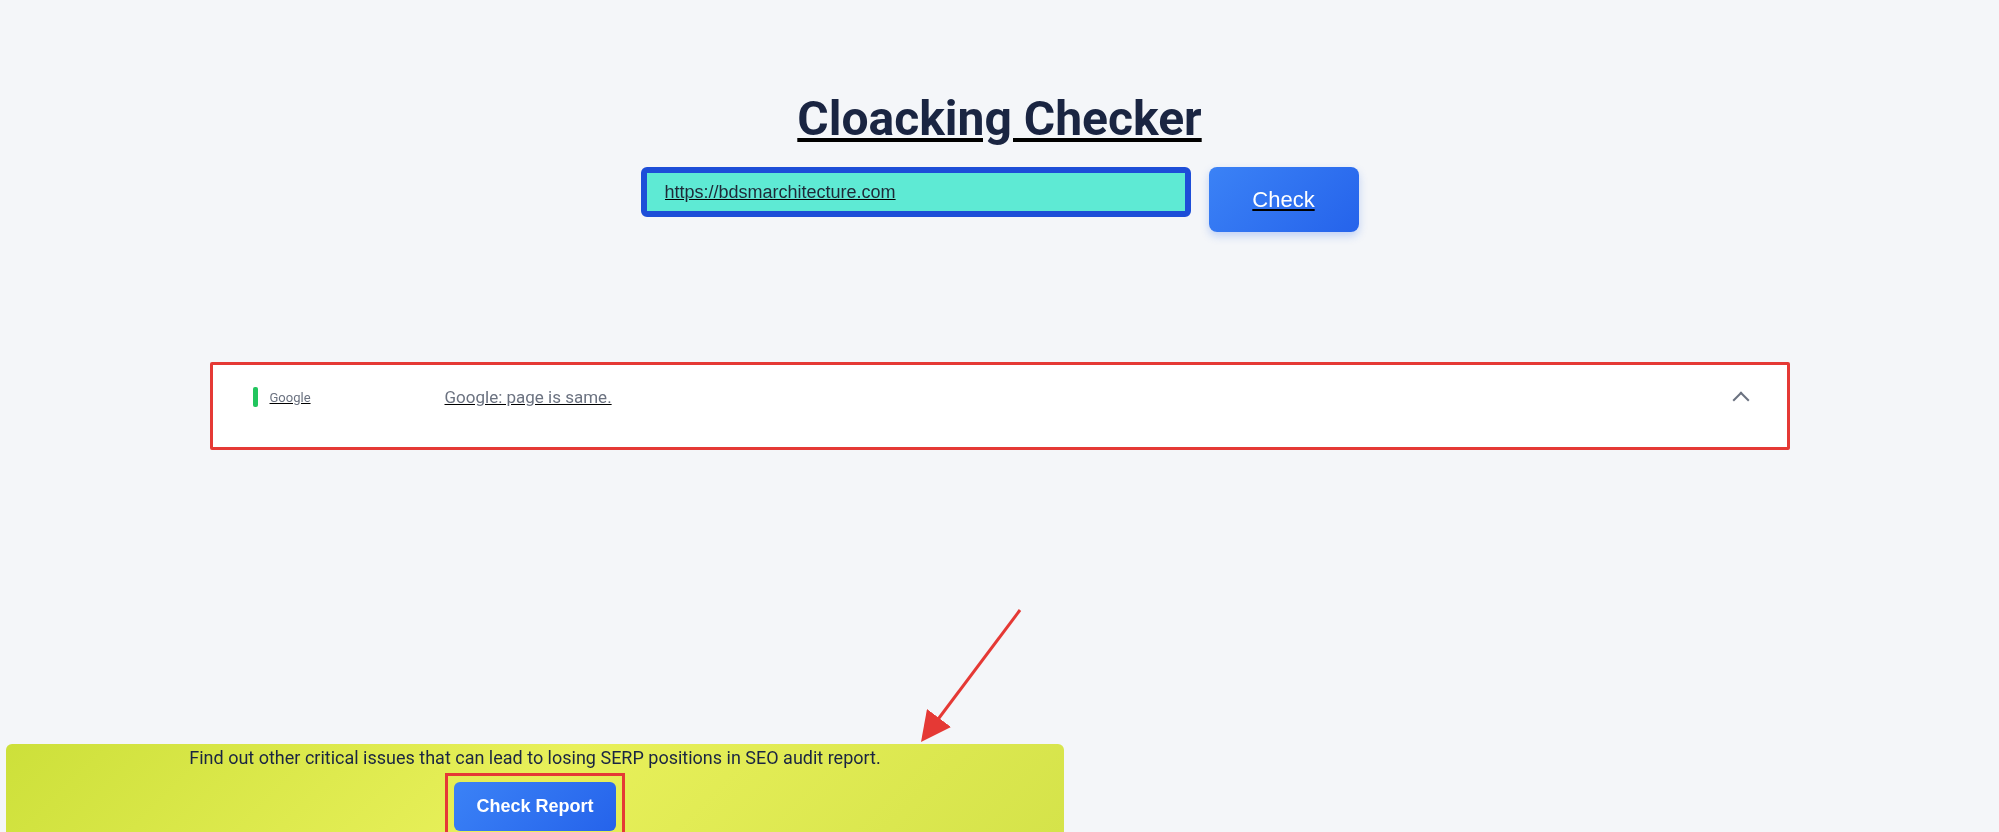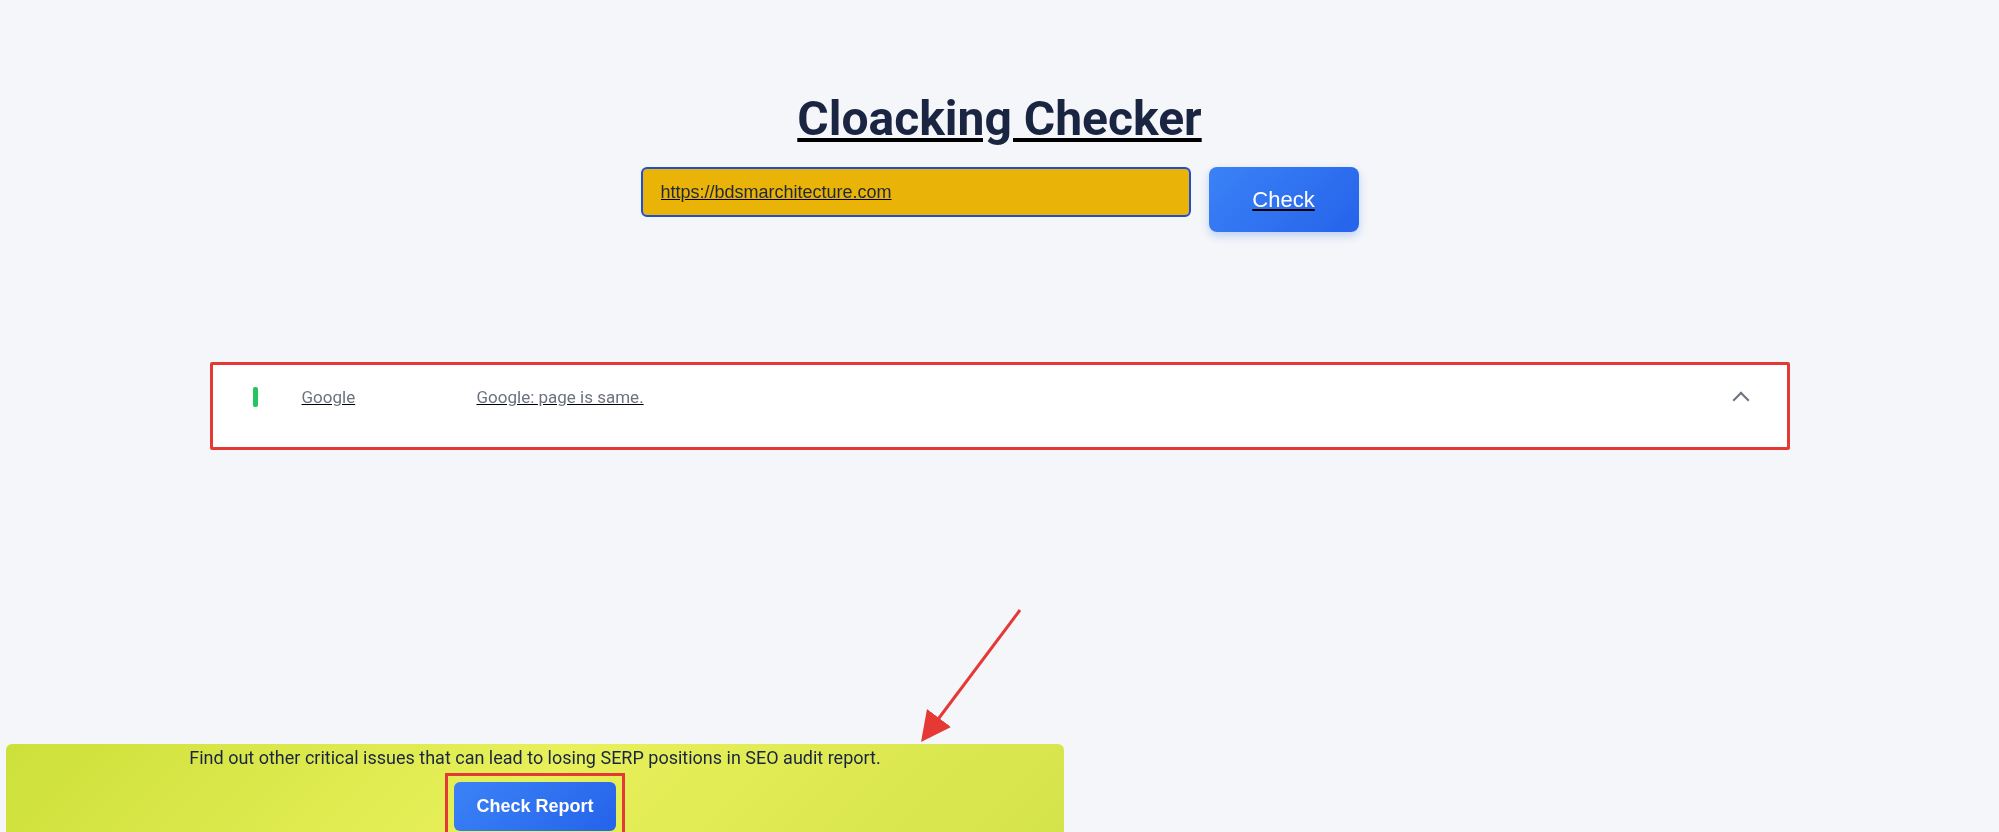--- a/index.html
+++ b/index.html
@@ -39,22 +39,22 @@
       justify-content: center;
       gap: 18px;
       margin-bottom: 130px;
     }
     .url-input {
       width: 550px;
       height: 50px;
       padding: 0 18px;
       font-size: 18px;
       color: #1f2937;
-      background: #eab308;
-      border: 2px solid #1d4ed8;
+      background: #5eead4;
+      border: 6px solid #1d4ed8;
       border-radius: 6px;
       outline: none;
     }
     .check-button {
       width: 150px;
       height: 65px;
       background: linear-gradient(135deg, #3b82f6, #2563eb);
       color: #fff;
       font-size: 22px;
       font-weight: 500;
@@ -79,24 +79,23 @@
       padding-left: 20px;
     }
     .status-bar {
       width: 5px;
       height: 20px;
       background: #22c55e;
       border-radius: 2px;
       margin-right: 12px;
     }
     .result-source {
-      font-size: 17px;
+      font-size: 13px;
       color: #6b7280;
       width: 175px;
-      margin-left: 32px;
     }
     .result-message {
       font-size: 17px;
       color: #6b7280;
     }
     .chevron-wrap {
       position: absolute;
       right: 20px;
       top: 4px;
     }

